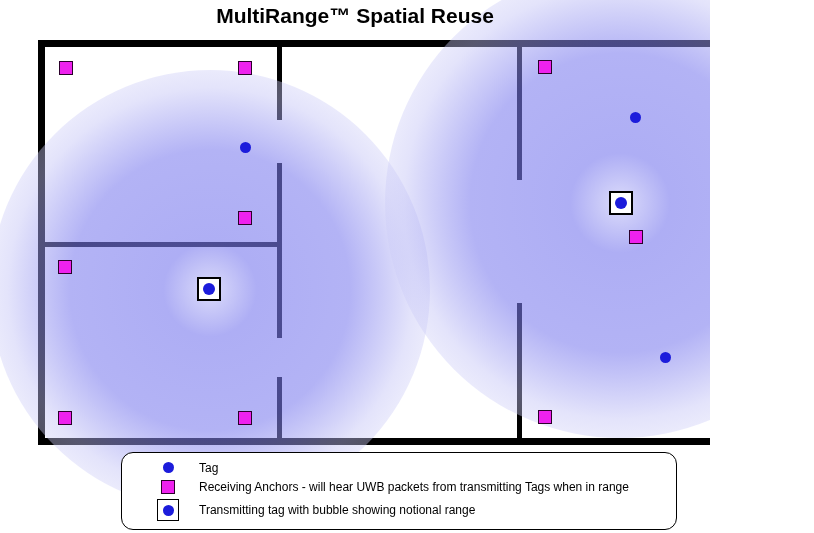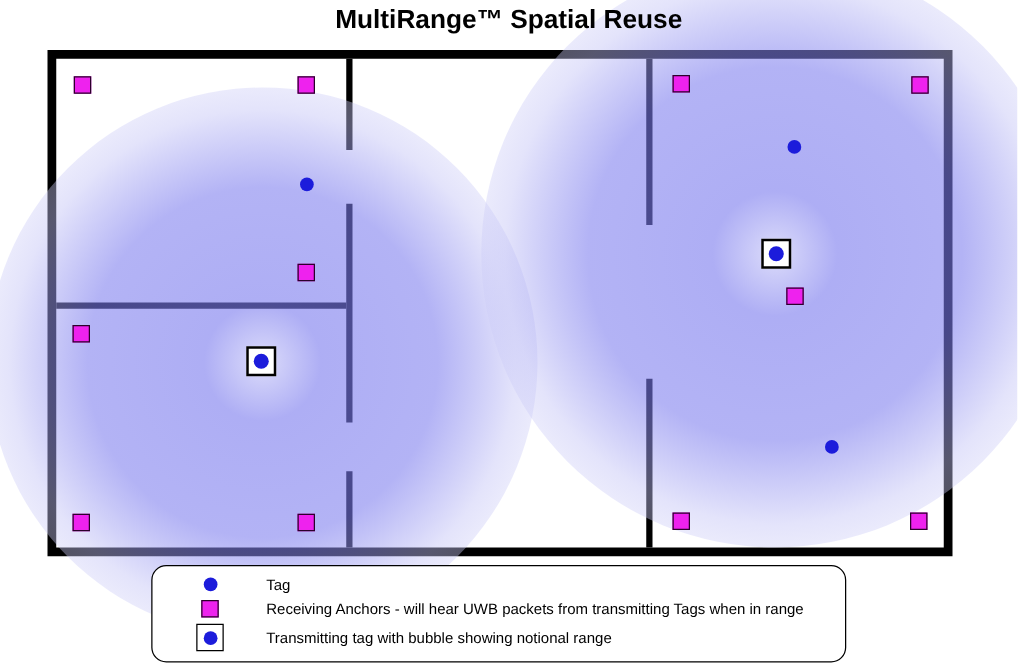--- a/index.html
+++ b/index.html
@@ -1,18 +1,18 @@
 <!DOCTYPE html>
 <html style="--tag-blue: #1c1cdb; --anchor-fill: #ee22ee; --anchor-border: #2b002b;"><head>
 <meta charset="utf-8">
 <style>
   html, body { margin: 0; padding: 0; background: #ffffff; }
   .canvas {
     position: relative;
-    width: 814px;
+    width: 710px;
     height: 533px;
     overflow: hidden;
     background: #ffffff;
     font-family: "Liberation Sans", sans-serif;
   }
   .title {
     position: absolute;
     left: 0; top: 4px;
     width: 100%;
     text-align: center;
@@ -68,21 +68,21 @@
     flex-direction: column;
     justify-content: space-around;
     padding: 5px 10px 5px 30px;
   }
   .legend-row { display: flex; align-items: center; }
   .legend-sym {
     width: 32px;
     display: flex; align-items: center; justify-content: center;
     flex: 0 0 32px;
   }
-  .legend-label { margin-left: 29px; font-size: 12px; color: #000000; white-space: nowrap; }
+  .legend-label { margin-left: 15px; font-size: 12px; color: #000000; white-space: nowrap; }
   .lg-dot { width: 11px; height: 11px; border-radius: 50%; background: var(--tag-blue); }
   .lg-txbox {
     width: 22px; height: 22px;
     box-sizing: border-box;
     background: #ffffff;
     border: 1.5px solid #000000;
     display: flex; align-items: center; justify-content: center;
   }
   .lg-txbox .lg-dot { width: 11px; height: 11px; }
   .lg-anchor {

